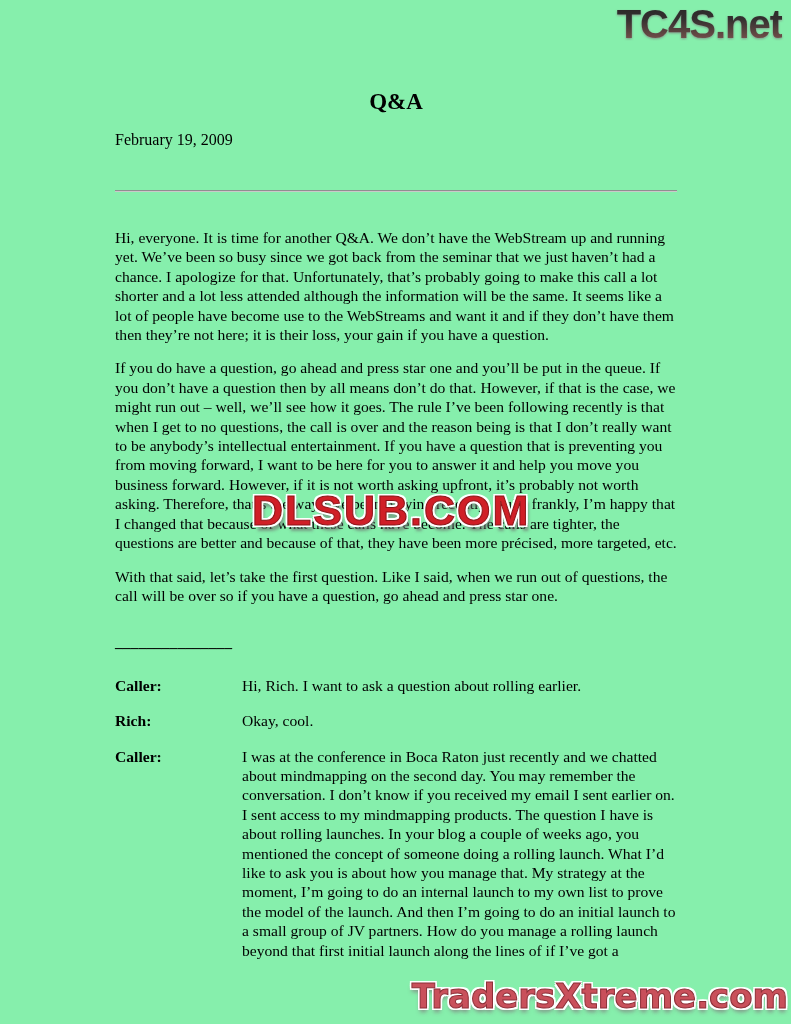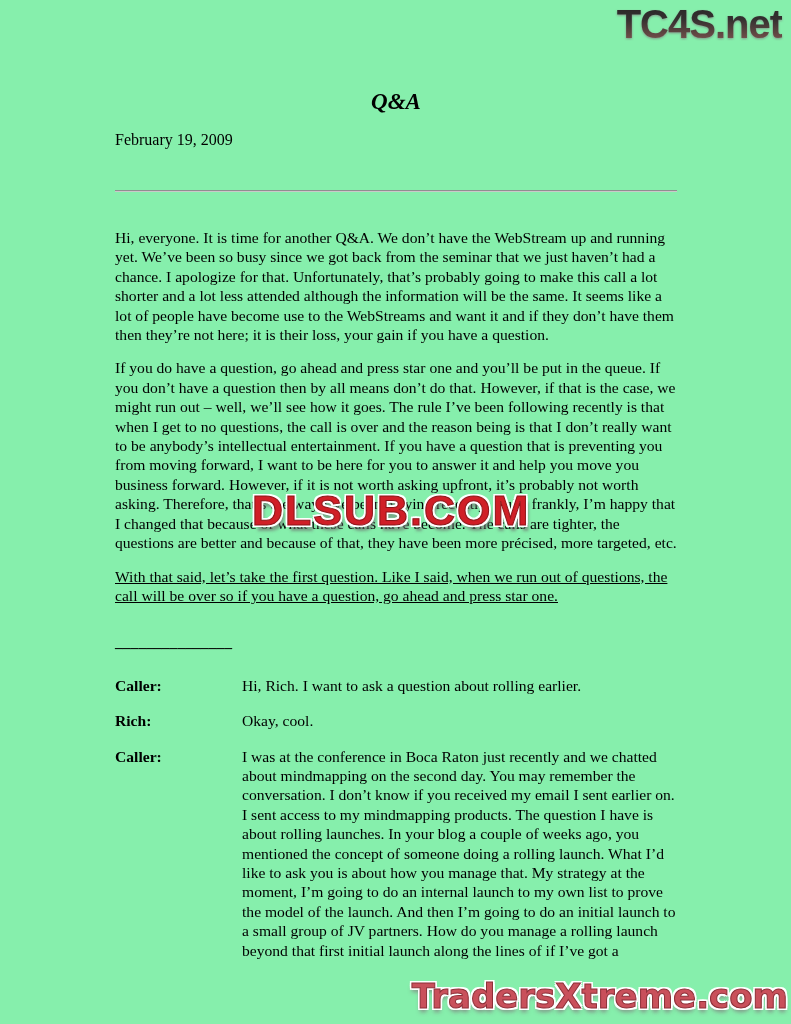--- a/index.html
+++ b/index.html
@@ -12,28 +12,28 @@
 
   .top-logo {
     position:absolute; top:1px; right:9px;
     font-family:"Liberation Sans","DejaVu Sans",sans-serif;
     font-weight:800; font-size:40px; letter-spacing:-1px; line-height:46px;
     background:linear-gradient(to bottom,#262424 0%,#343030 40%,#6b4c47 78%,#9a7f79 100%);
     -webkit-background-clip:text; background-clip:text; color:transparent;
     filter:drop-shadow(0 1px 1px rgba(130,130,130,0.8));
   }
 
-  .title { margin:88px 0 0; text-align:center; font-size:23px; font-weight:bold; line-height:27px;font-style:italic; }
+  .title { margin:88px 0 0; text-align:center; font-size:23px; font-weight:bold; line-height:27px; }
   .date  { margin-top:15px; text-align:left; font-size:16px; line-height:19px; }
 
   hr.rule { margin:41px 0 0; border:none; border-top:1px solid #8f8f8f; border-bottom:1px solid #c9c9c9; height:0; }
 
   .body-text { margin-top:36px; }
   .body-text p { margin:0 0 14px; font-size:15.6px; line-height:19.4px; }
-  .body-text p.pre-divider { margin-bottom:0;text-decoration:underline; }
+  .body-text p.pre-divider { margin-bottom:0; }
 
   .section-divider { font-size:15.6px; line-height:19.4px; margin:27px 0 24px;font-weight:bold; }
 
   .dialogue-row { display:flex; margin-bottom:16px; font-size:15.6px; line-height:19.4px;gap:37px; }
   .speaker { flex:0 0 90px; font-weight:bold; }
   .speech  { flex:1; }
 
   .watermark {
     position:absolute; left:252px; top:484px;
     font-family:Liberation Sans, sans-serif;

